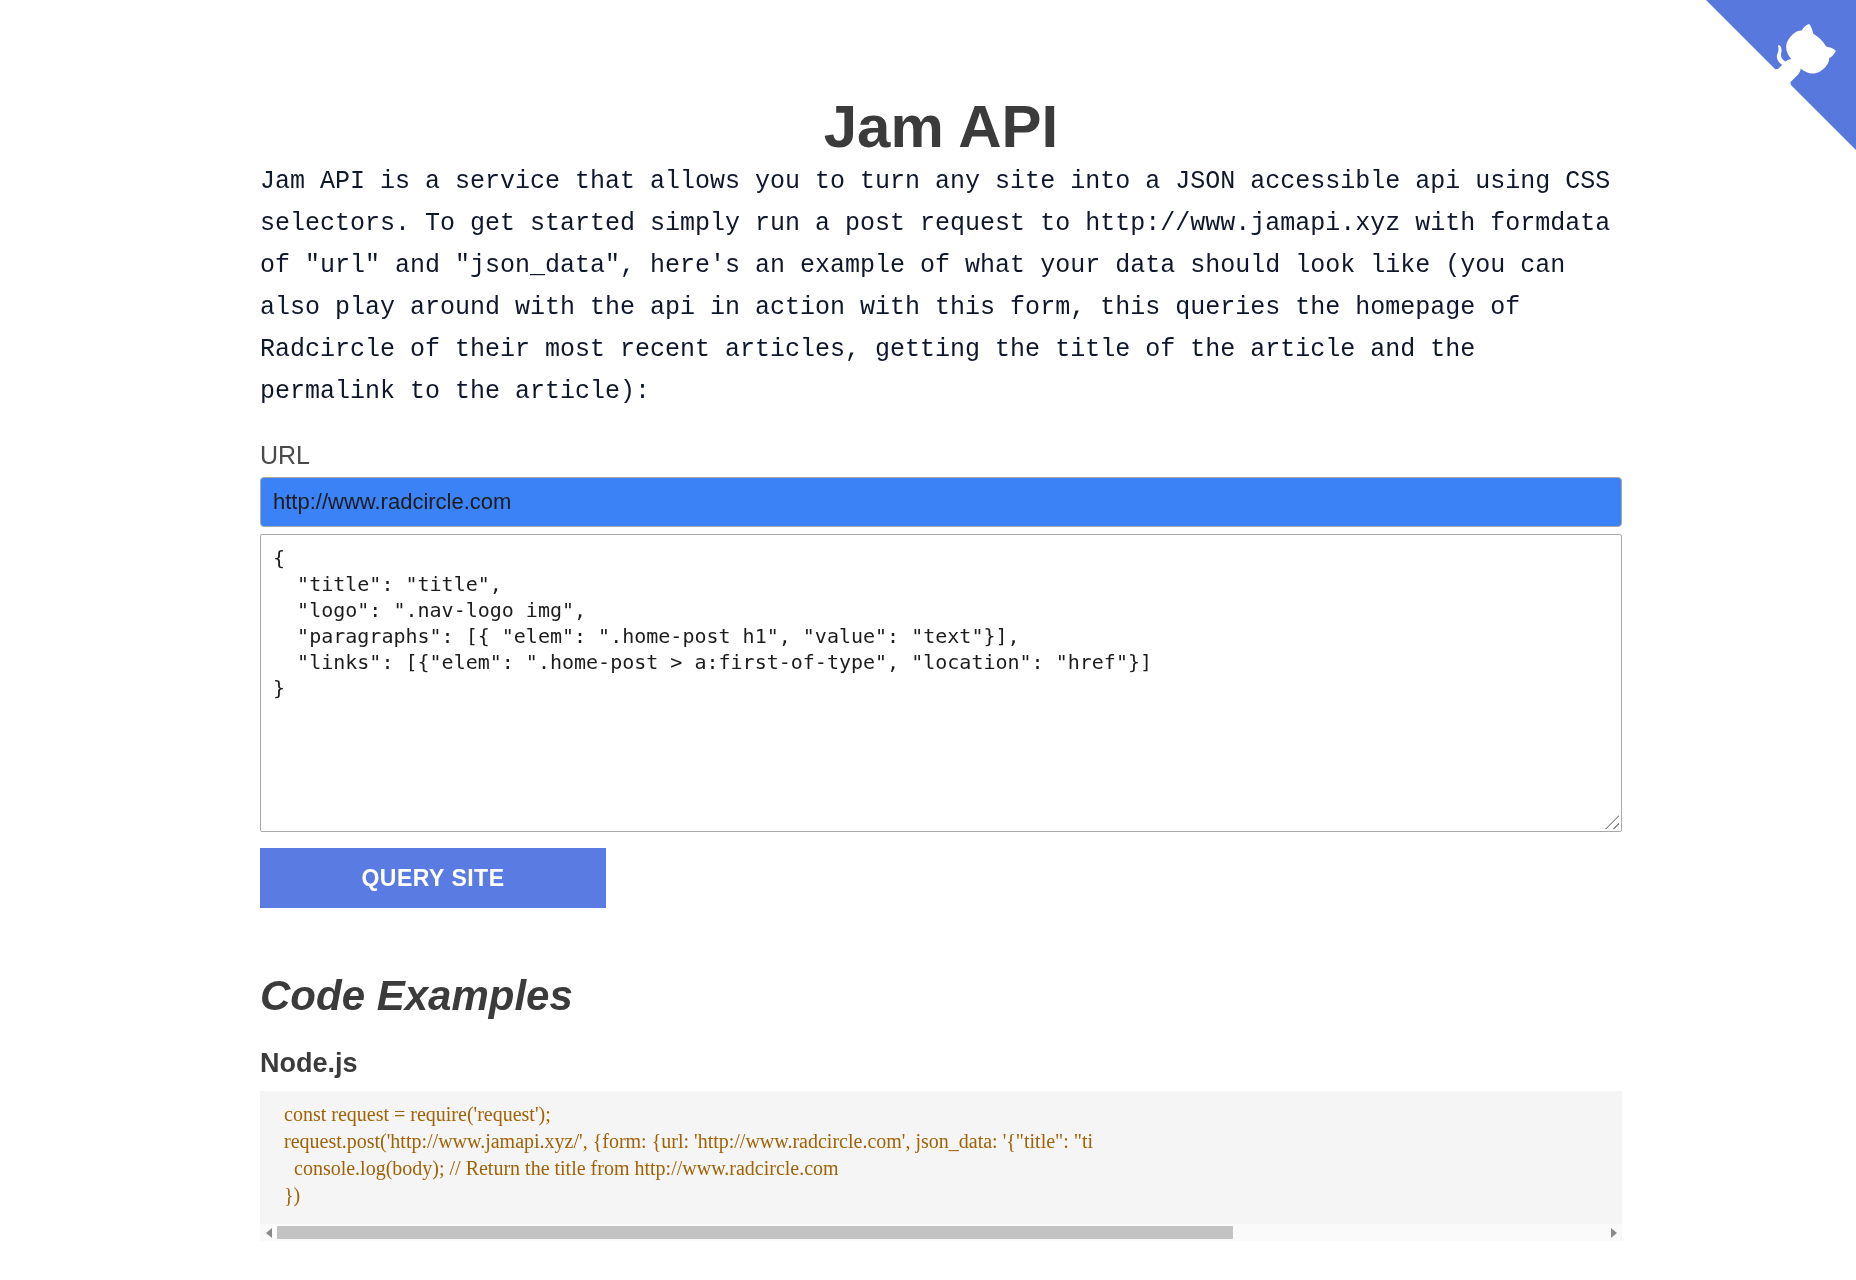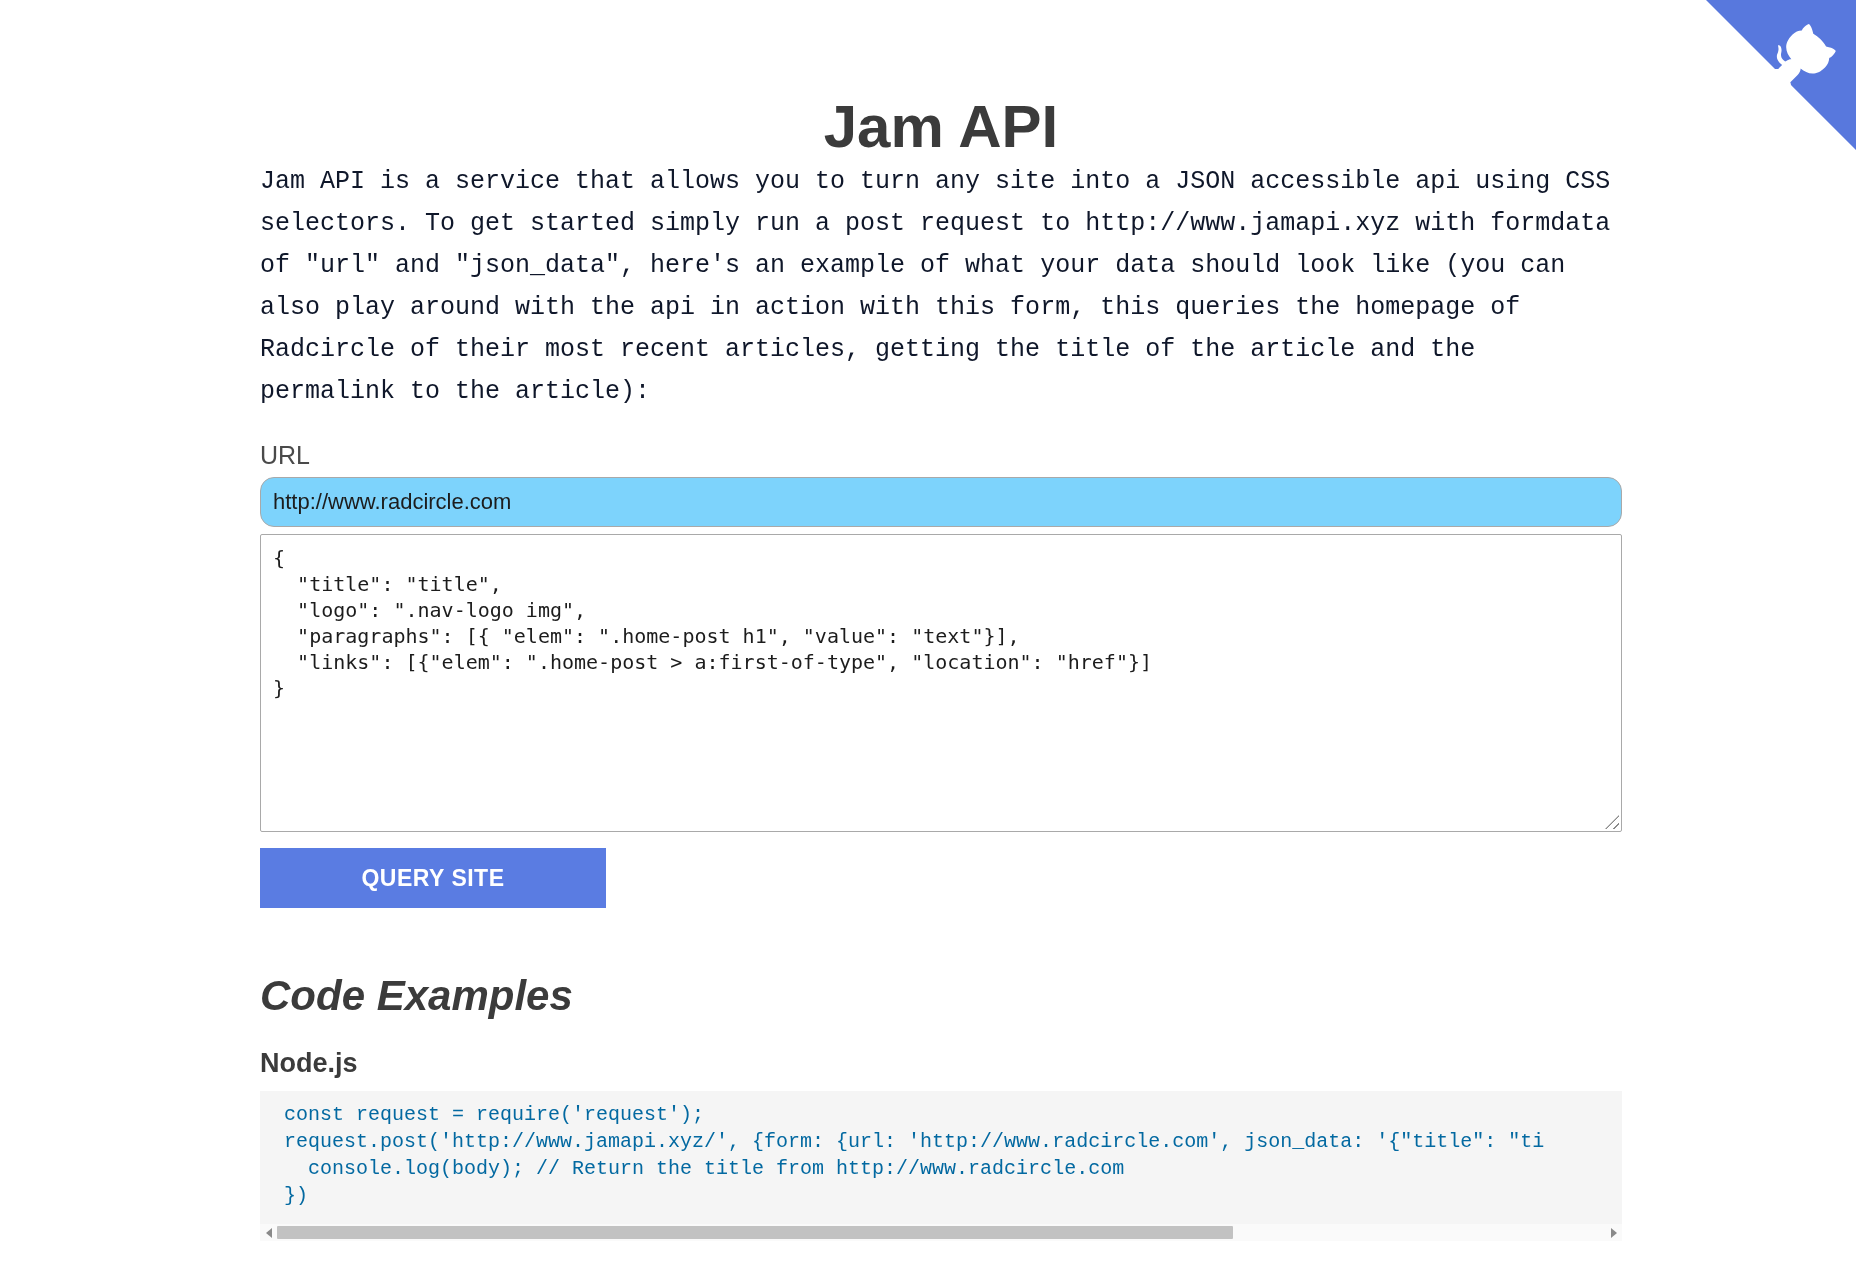--- a/index.html
+++ b/index.html
@@ -32,26 +32,26 @@
     display: block;
     margin-top: 28px;
     font-size: 25px;
     color: #4a4a4a;
   }
   .url-input {
     margin-top: 7px;
     width: 100%;
     height: 50px;
     border: 1px solid #a9a9a9;
-    border-radius: 14px;
+    border-radius: 4px;
     padding: 0 12px;
     font-family: "Liberation Sans", sans-serif;
     font-size: 22px;
     color: #1c1c1c;
-    background: #7dd3fc;
+    background: #3b82f6;
     outline: none;
   }
   .textarea-wrap {
     position: relative;
     margin-top: 7px;
     width: 100%;
   }
   textarea.json-input {
     display: block;
     width: 100%;
@@ -109,24 +109,24 @@
   }
   .code-block {
     position: relative;
     margin-top: 12px;
     width: 100%;
     height: 150px;
     background: #f5f5f5;
     overflow: hidden;
   }
   .code-block pre {
-    font-family: Liberation Mono, monospace;
+    font-family: Liberation Serif, serif;
     font-size: 20px;
     line-height: 27px;
-    color: #0369a1;
+    color: #a16207;
     padding: 10px 24px 0 24px;
     white-space: pre;
   }
   .hscrollbar {
     position: absolute;
     left: 0; right: 0; bottom: 0;
     height: 17px;
     background: #fafafa;
     display: flex;
     align-items: center;

